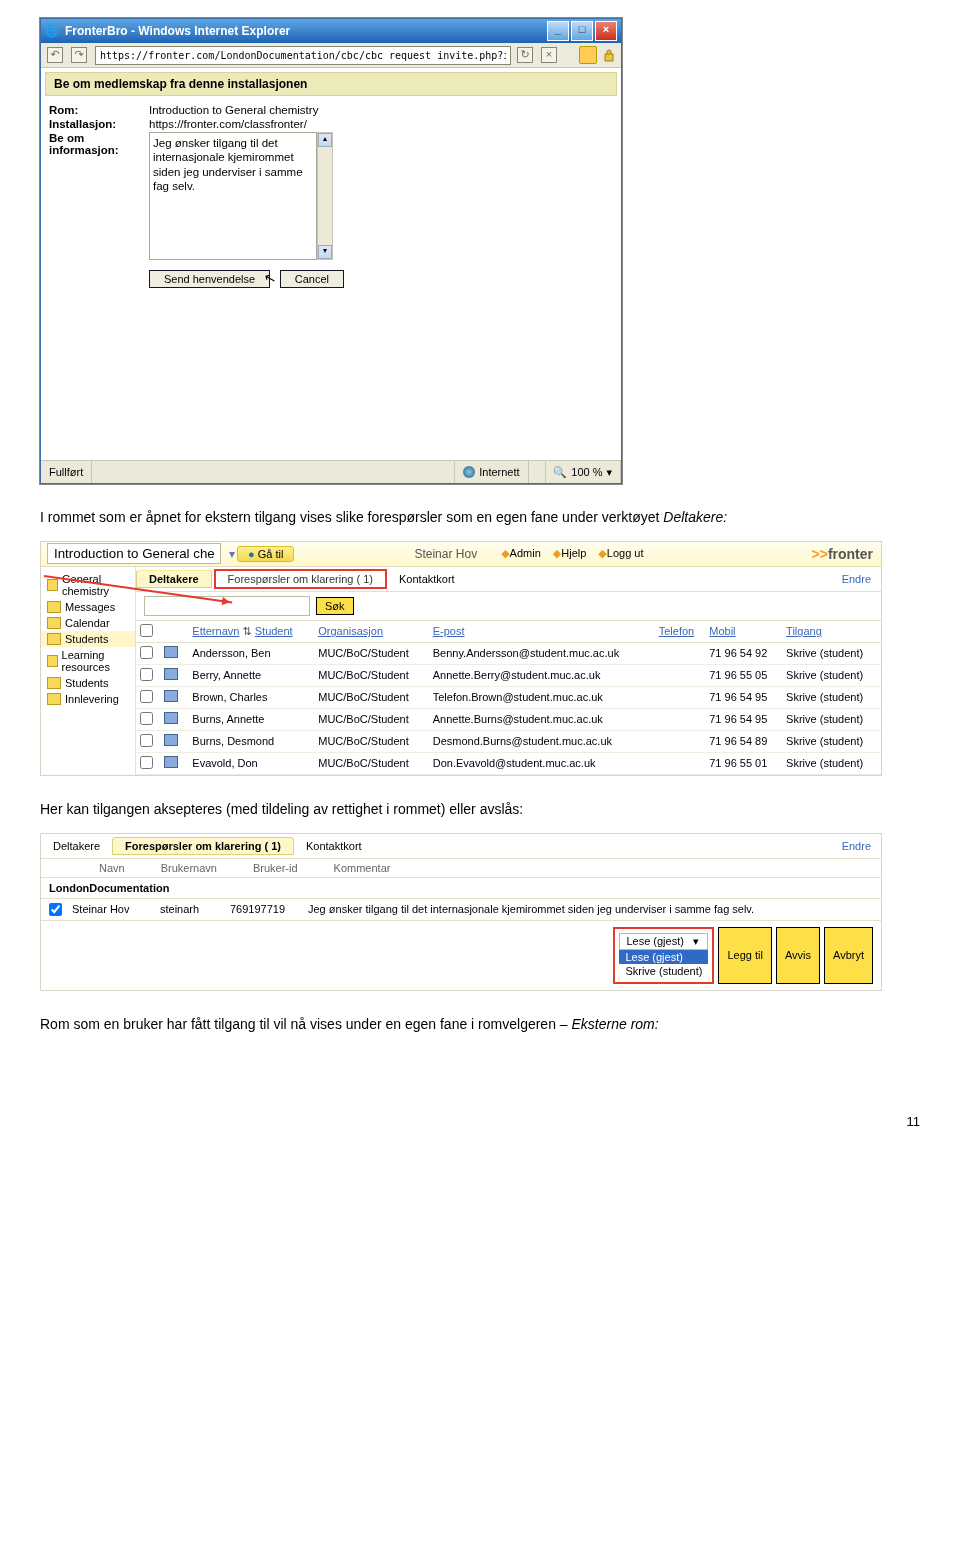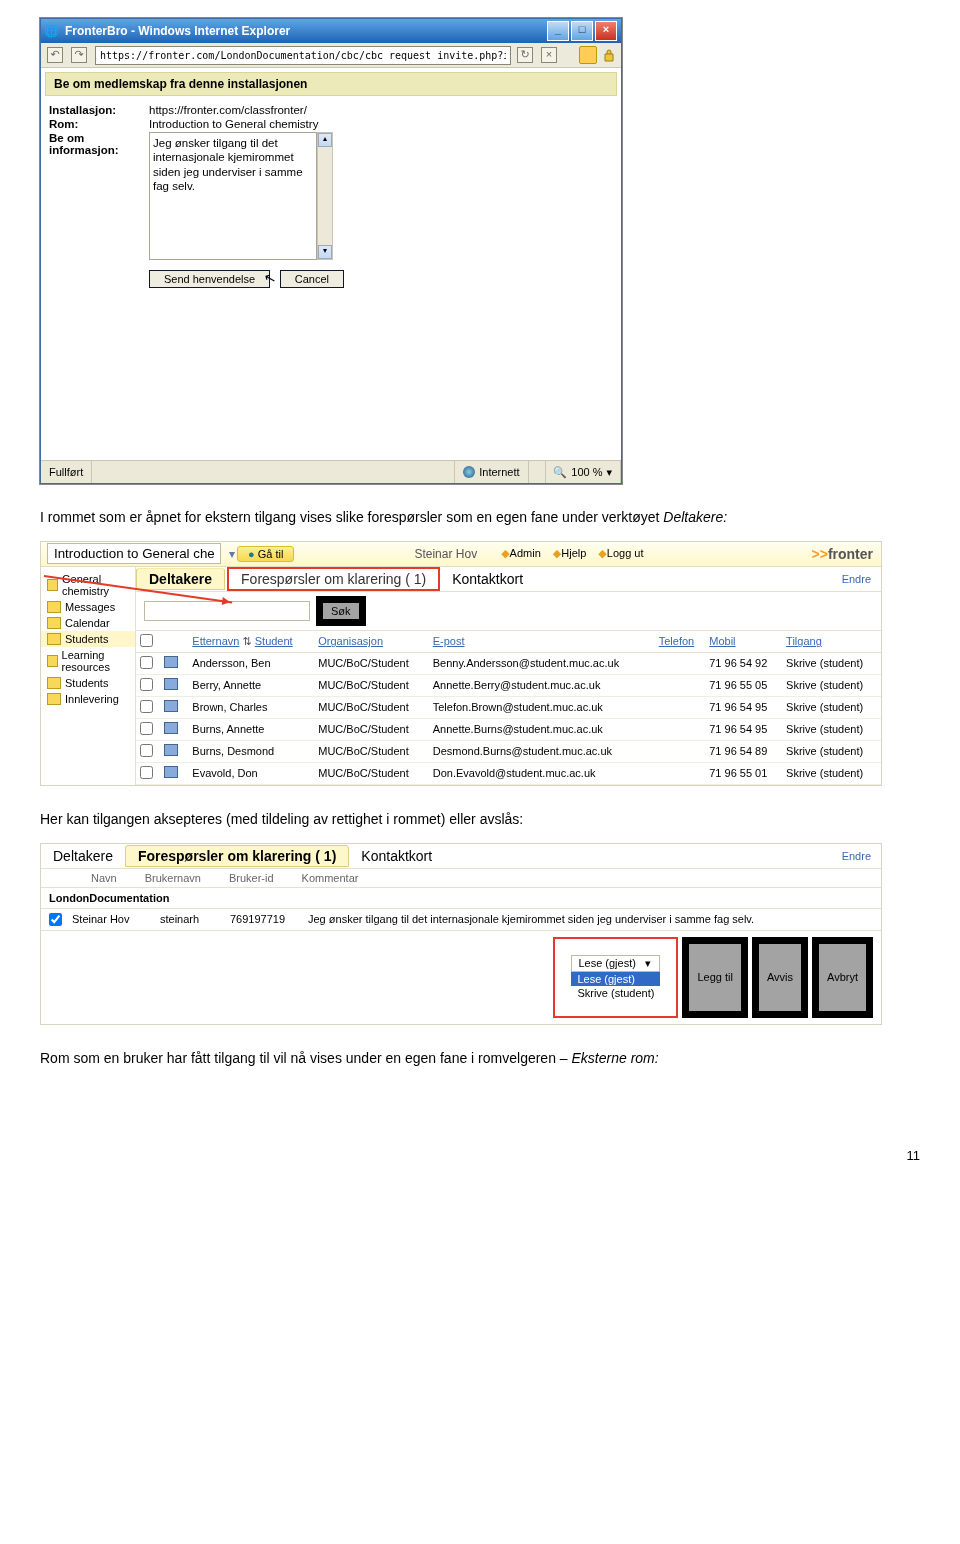--- a/index.html
+++ b/index.html
@@ -52,54 +52,54 @@
 
   .shot-body{display:flex}
   .sidebar{width:94px;border-right:1px solid #e5e1cc;padding:4px 0}
   .sidebar .si{display:flex;align-items:center;gap:4px;padding:2px 6px;font-size:11px}
   .sidebar .act{background:#fff7ca}
   .si-ico{width:12px;height:10px;background:#f7d858;border:1px solid #bd9a20}
   .si-ico.folder{background:#f7d858}
 
   .main{flex:1;position:relative}
   .toolbar{height:24px;border-bottom:1px solid #e5e1cc;display:flex;align-items:center}
-  .tab{padding:2px 12px;font-size:14px}
+  .tab{padding:2px 12px;font-size:11px}
   .tab.active{background:#fef7ca;border:1px solid #dfcf80;border-top:1px solid #f7e9a0;border-radius:3px 3px 0 0;font-weight:bold;margin-right:2px}
   .tab.boxed{border:2px solid #e53a2a;color:#333}
   .endre{margin-left:auto;padding:0 10px;color:#3c67b5}
   .search-row{padding:4px 8px;border-bottom:1px solid #e5e1cc;display:flex;gap:6px;align-items:center}
   .search-inp{border:1px solid #bdbba3;height:16px;width:160px}
   .red-arrow{position:absolute;left:-92px;top:8px;width:190px;height:2px;background:#e53a2a;transform-origin:left;transform:rotate(8deg)}
   .red-arrow::after{content:'';position:absolute;right:-2px;top:-3px;border:4px solid transparent;border-left:8px solid #e53a2a}
 
   table.ptbl{width:100%;border-collapse:collapse;font-size:11px}
   .ptbl th{text-align:left;padding:3px 4px;color:#555;border-bottom:1px solid #e5e1cc;font-weight:normal}
   .ptbl th a{color:#3c67b5;text-decoration:underline}
   .ptbl td{padding:3px 4px;border-bottom:1px solid #f0eee0}
   .ptbl input[type=checkbox]{margin:0}
   .pp-ico{width:12px;height:10px;display:inline-block;background:#8ad;border:1px solid #468;margin-right:2px}
 
   
   .shot2{width:840px;border:1px solid #d8d4c4;margin-bottom:24px;font-size:11px}
   .hdrtabs{height:24px;display:flex;align-items:center;border-bottom:1px solid #e5e1cc;background:#fff}
   .hdrtabs .tab.active2{background:#fef7ca;border:1px solid #dfcf80;border-radius:3px 3px 0 0;font-weight:bold}
-  .req-hdr{padding:3px 8px;display:flex;gap:28px;color:#666;border-bottom:1px solid #e5e1cc}
+  .req-hdr{padding:3px 8px;display:flex;gap:36px;color:#666;border-bottom:1px solid #e5e1cc}
   .group-row{padding:4px 8px;font-weight:bold;border-bottom:1px solid #e5e1cc}
   .req-row{display:flex;padding:4px 8px;gap:10px;border-bottom:1px solid #e5e1cc;align-items:center}
   .req-ck{margin:0}
   .req-name{width:78px}
   .req-uname{width:60px}
   .req-id{width:68px}
   .req-cmt{flex:1}
   .action-row{padding:6px 8px;display:flex;justify-content:flex-end;gap:4px}
-  .drop-box{border:2px solid #e53a2a;padding:16px}
+  .drop-box{border:2px solid #e53a2a;padding:4px}
   .drop-sel{border:1px solid #bdbba3;padding:1px 6px;background:#fff}
   .drop-opt{background:#316ac5;color:#fff;padding:1px 6px}
   .drop-opt2{padding:1px 6px}
-  .small-btn{border:7px solid #000000;background:#a3a3a3;padding:2px 8px;font-size:11px}
+  .small-btn{border:1px solid #000000;background:#fde047;padding:2px 8px;font-size:11px}
 
   .pagenum{text-align:right;margin-top:80px;font-size:13px}
 </style>
 </head>
 <body>
 
 <div class="ie-window">
   <div class="ie-title">
     <span class="ie-title-ico">🌐</span>
     <span class="ie-title-txt">FronterBro - Windows Internet Explorer</span>
@@ -118,26 +118,26 @@
     <span style="width:8px"></span>
     <span class="addr-go"></span>
     <svg class="lock" viewBox="0 0 12 14">
         <path fill="#eac63a" stroke="#9e7e18" d="M2 6h8v7H2z M4 6V4a2 2 0 0 1 4 0v2"></path>
       </svg>
   </div>
   <div class="dlg-body">
     <div class="dlg-hdr">Be om medlemskap fra denne installasjonen</div>
     <div class="form">
       <div class="frow">
+          <div class="lbl">Rom:</div>
+          <div class="val">Introduction to General chemistry</div>
+        </div>
+      <div class="frow">
           <div class="lbl">Installasjon:</div>
           <div class="val">https://fronter.com/classfronter/</div>
-        </div>
-      <div class="frow">
-          <div class="lbl">Rom:</div>
-          <div class="val">Introduction to General chemistry</div>
         </div>
       <div class="frow">
         <div class="lbl">Be om informasjon:</div>
         <div>
           <textarea class="textarea" style="">Jeg ønsker tilgang til det internasjonale kjemirommet siden jeg underviser i samme fag selv.</textarea><span class="sbv"><div>▴</div><div style="margin-top:98px">▾</div></span>
         </div>
       </div>
     </div>
     <div class="dlg-btns">
       <button>Send henvendelse</button><span class="cursor">↖</span>

